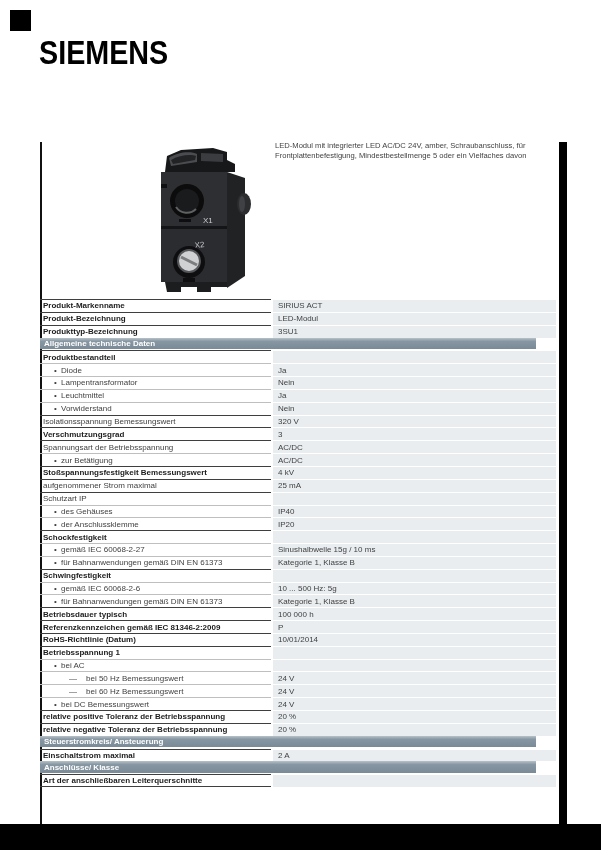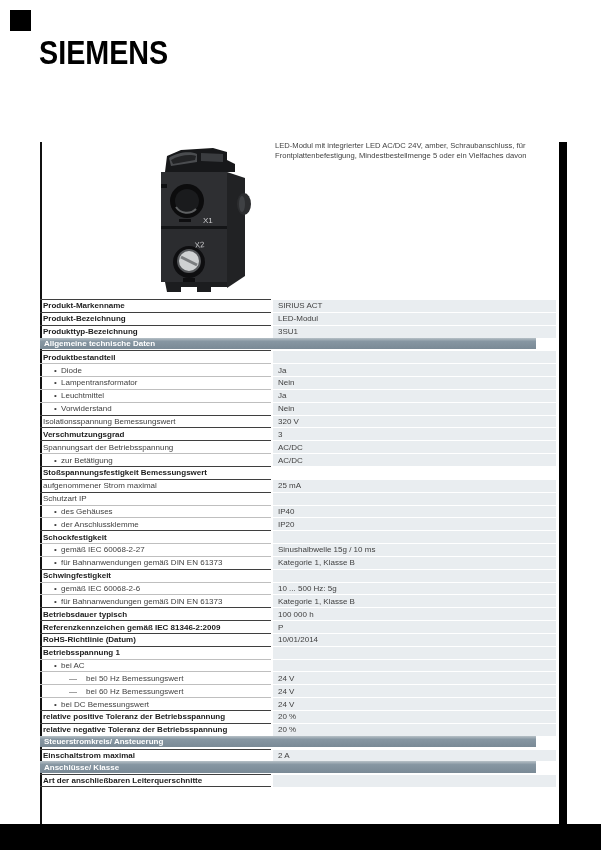--- a/index.html
+++ b/index.html
@@ -198,20 +198,21 @@
         <div class="lcell ind1">
           <span class="marker b">•</span>
           <span class="ltext">zur Betätigung</span>
         </div>
         <div class="vcell">AC/DC</div>
       </div>
       <div class="trow drow">
         <div class="lcell ind0 bold top-level">
           <span class="ltext">Stoßspannungsfestigkeit Bemessungswert</span>
         </div>
+        <div class="vcell">4 kV</div>
       </div>
       <div class="trow drow">
         <div class="lcell ind0 top-level">
           <span class="ltext">aufgenommener Strom maximal</span>
         </div>
         <div class="vcell">25 mA</div>
       </div>
       <div class="trow drow">
         <div class="lcell ind0 top-level">
           <span class="ltext">Schutzart IP</span>

